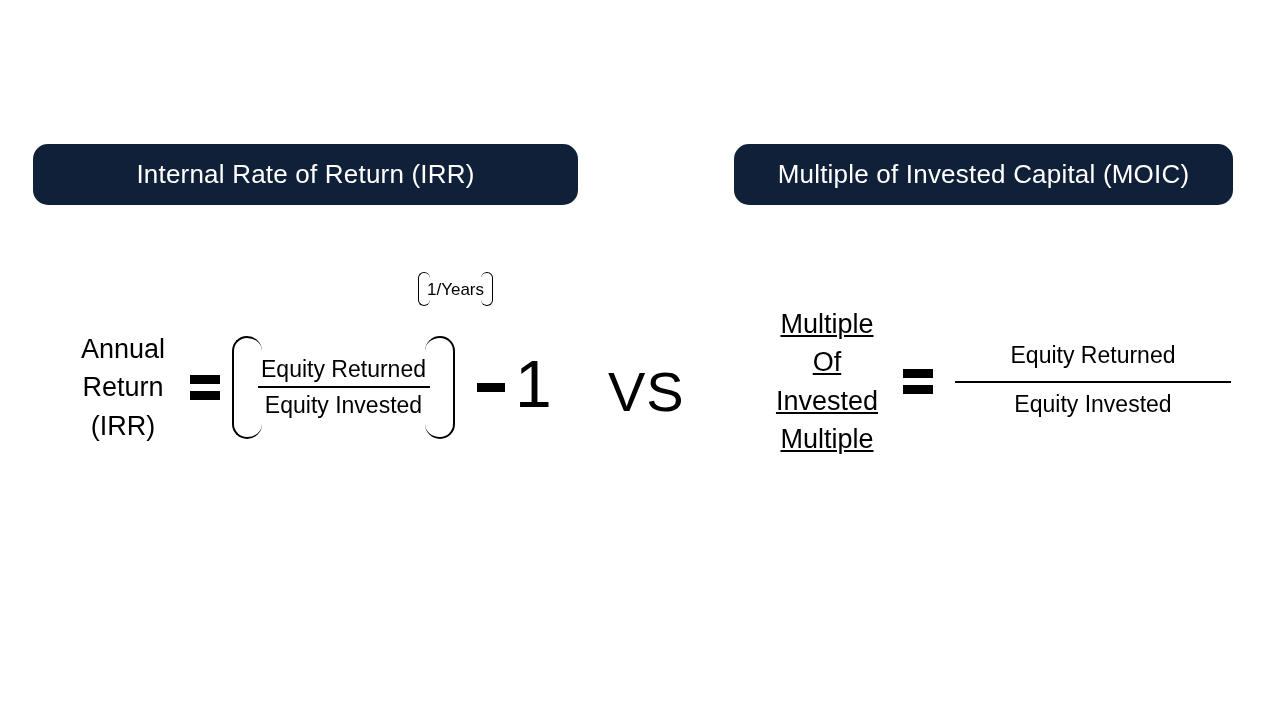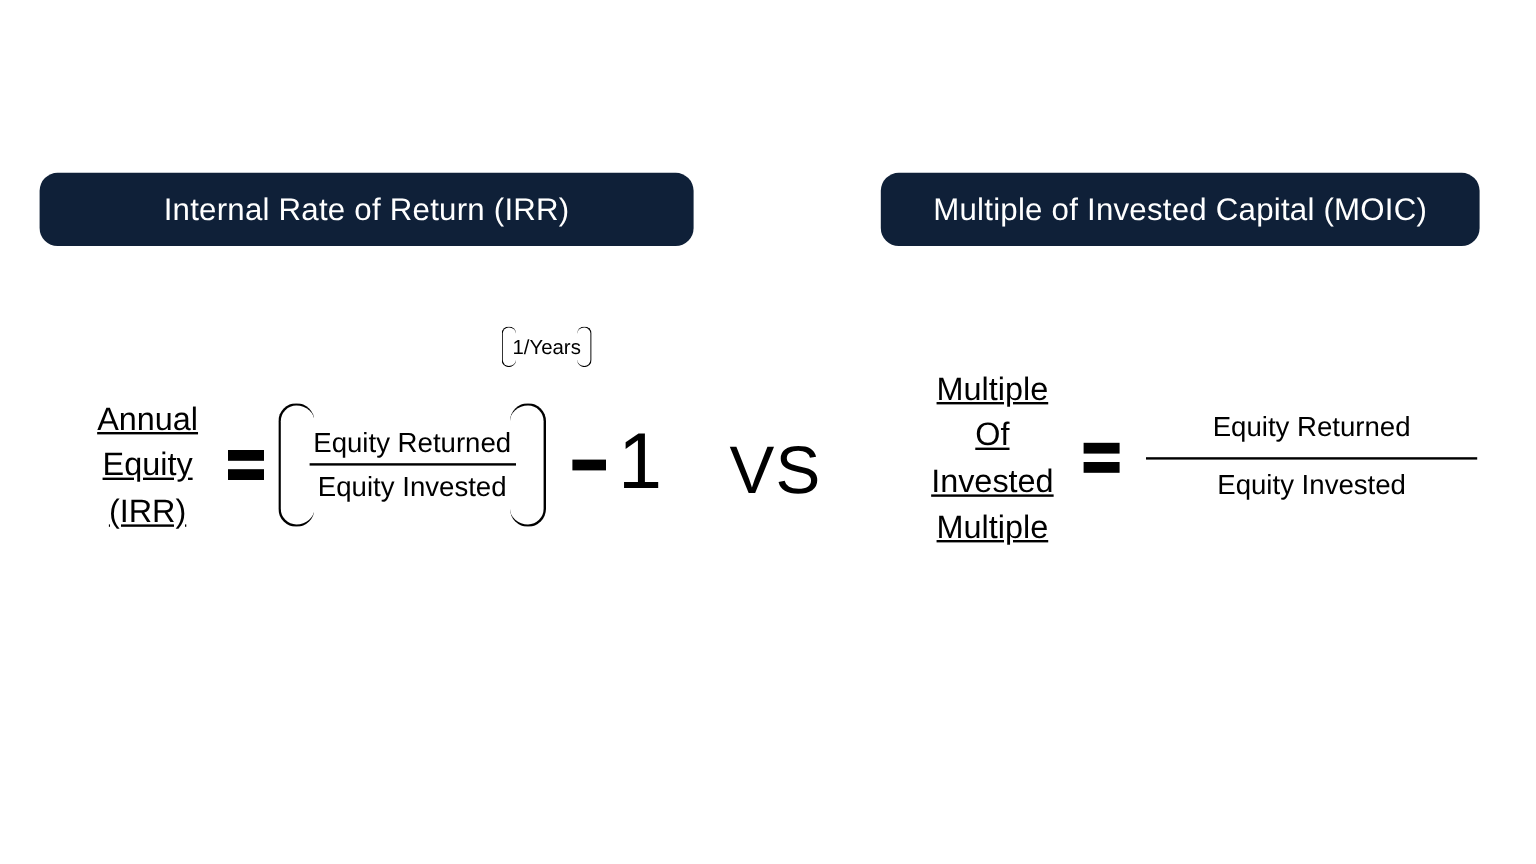--- a/index.html
+++ b/index.html
@@ -81,21 +81,21 @@
   }
   .fraction .bar {
     height: 2px;
     background: #000000;
     width: 100%;
   }
 
   
   #irr-block { left: 70px; top: 330px; }
 
-  #irr-lhs { width: 106px; text-decoration: underline; }
+  #irr-lhs { width: 106px; }
 
   #irr-equals { margin-left: 14px; }
 
   .paren-group {
     position: relative;
     display: flex;
     align-items: center;
     margin-left: 12px;
   }
   .paren {
@@ -204,21 +204,21 @@
 </div>
 
 <div id="banner-moic" class="banner">
   <span>Multiple of Invested Capital (MOIC)</span>
 </div>
 
 <div id="irr-block" class="formula-block">
 
   <div id="irr-lhs" class="lhs-label">
     <span>Annual</span>
-    <span>Equity</span>
+    <span>Return</span>
     <span>(IRR)</span>
   </div>
 
   <span id="irr-equals" class="equals">
     <i></i>
     <i></i>
   </span>
 
   <div class="paren-group">
     <span class="paren left"></span>

